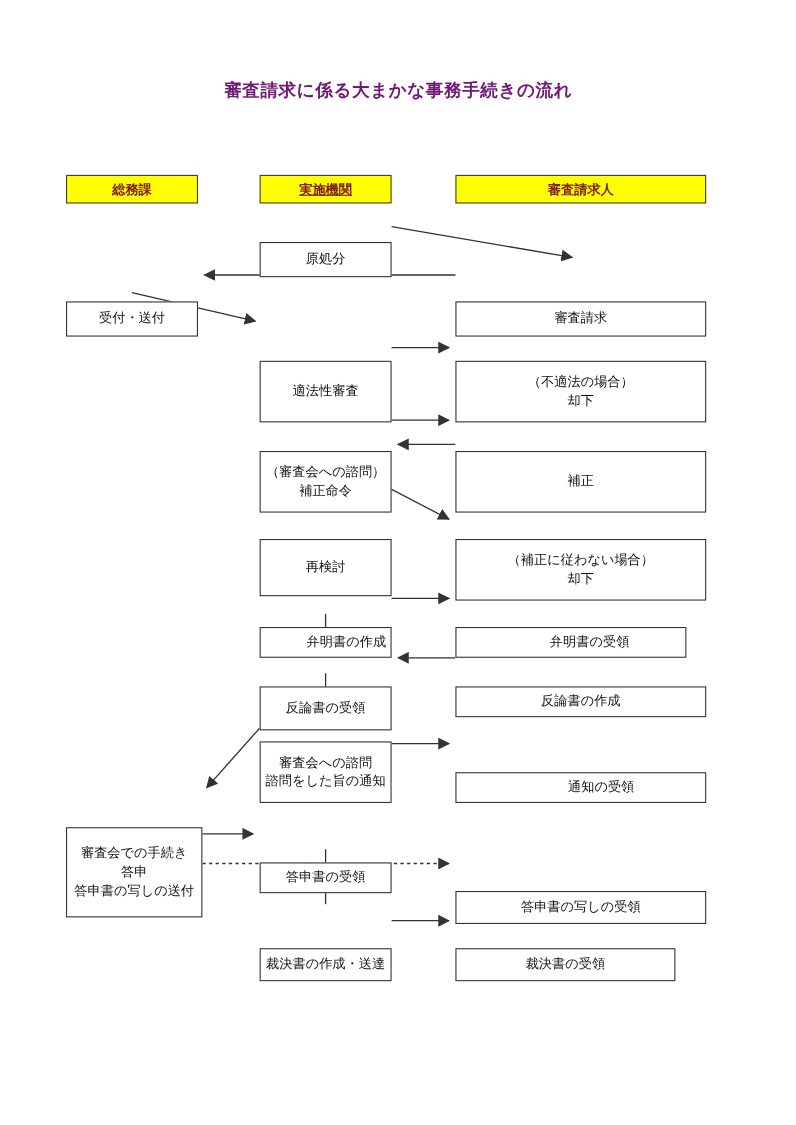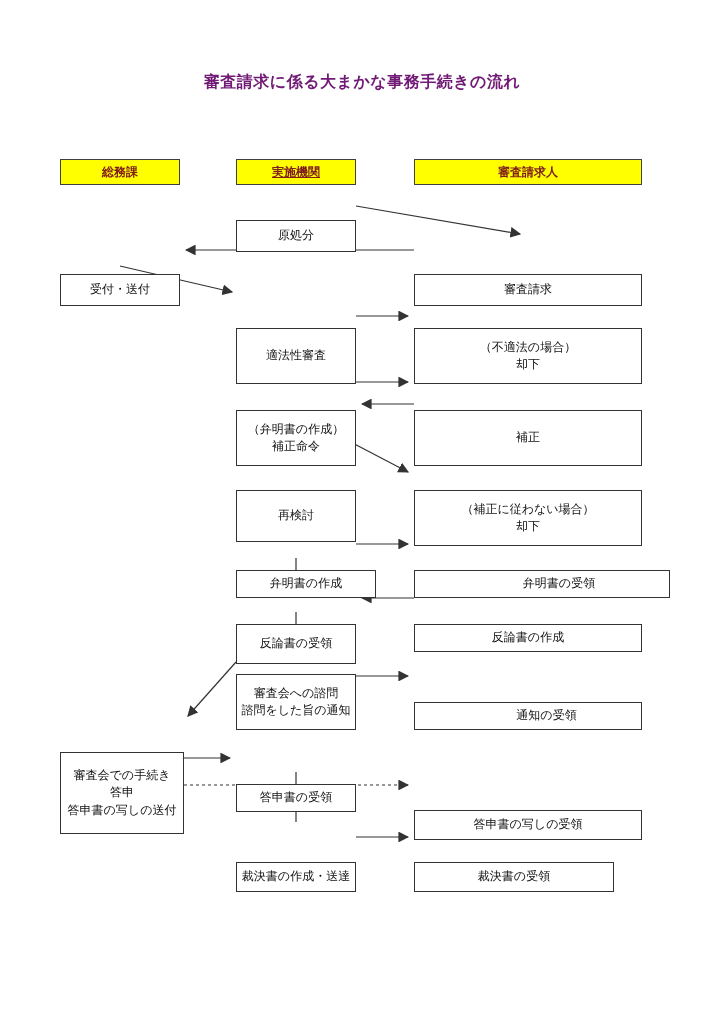--- a/index.html
+++ b/index.html
@@ -143,42 +143,42 @@
   <div class="node" style="left:236px; top:288px; width:120px; height:56px;">
     <span>適法性審査</span>
   </div>
 
   <div class="node" style="left:414px; top:288px; width:228px; height:56px;">
     <span>（不適法の場合）</span>
     <span class="l2">却下</span>
   </div>
 
   <div class="node" style="left:236px; top:370px; width:120px; height:56px;">
-    <span>（弁明書の作成）</span>
+    <span>（審査会への諮問）</span>
     <span class="l2">補正命令</span>
   </div>
 
   <div class="node" style="left:414px; top:370px; width:228px; height:56px;">
     <span>補正</span>
   </div>
 
   <div class="node" style="left:236px; top:450px; width:120px; height:52px;">
     <span>再検討</span>
   </div>
 
   <div class="node" style="left:414px; top:450px; width:228px; height:56px;">
     <span>（補正に従わない場合）</span>
     <span class="l2">却下</span>
   </div>
 
-  <div class="node" style="left:236px; top:530px; width:140px; height:28px;">
+  <div class="node" style="left:236px; top:530px; width:120px; height:28px;align-items:flex-end;">
     <span>弁明書の作成</span>
   </div>
 
-  <div class="node" style="left:414px; top:530px; width:256px; height:28px;padding-left:38px;">
+  <div class="node" style="left:414px; top:530px; width:210px; height:28px;padding-left:38px;">
     <span>弁明書の受領</span>
   </div>
 
   <div class="node" style="left:236px; top:584px; width:120px; height:40px;">
     <span>反論書の受領</span>
   </div>
 
   <div class="node" style="left:414px; top:584px; width:228px; height:28px;">
     <span>反論書の作成</span>
   </div>

